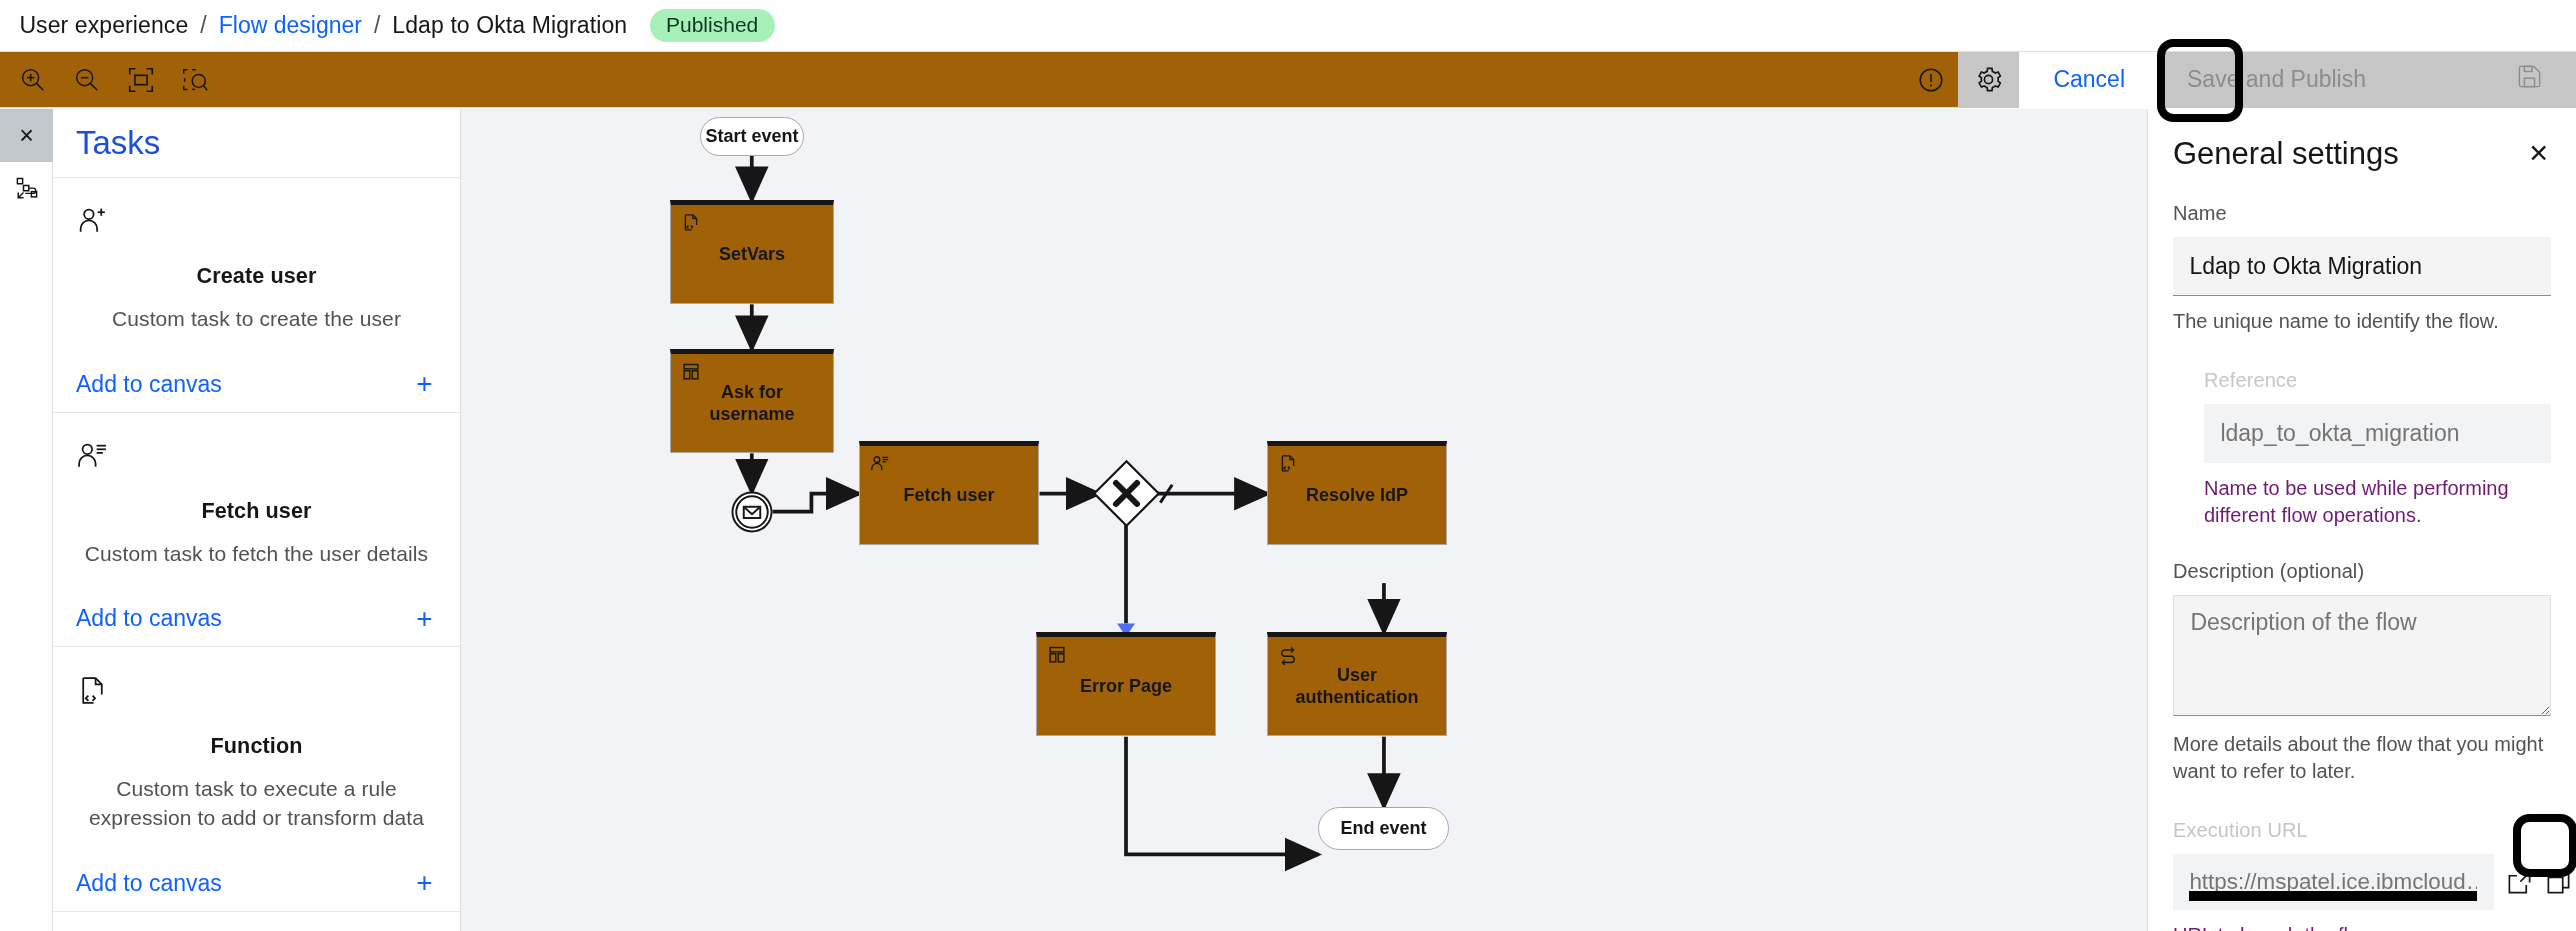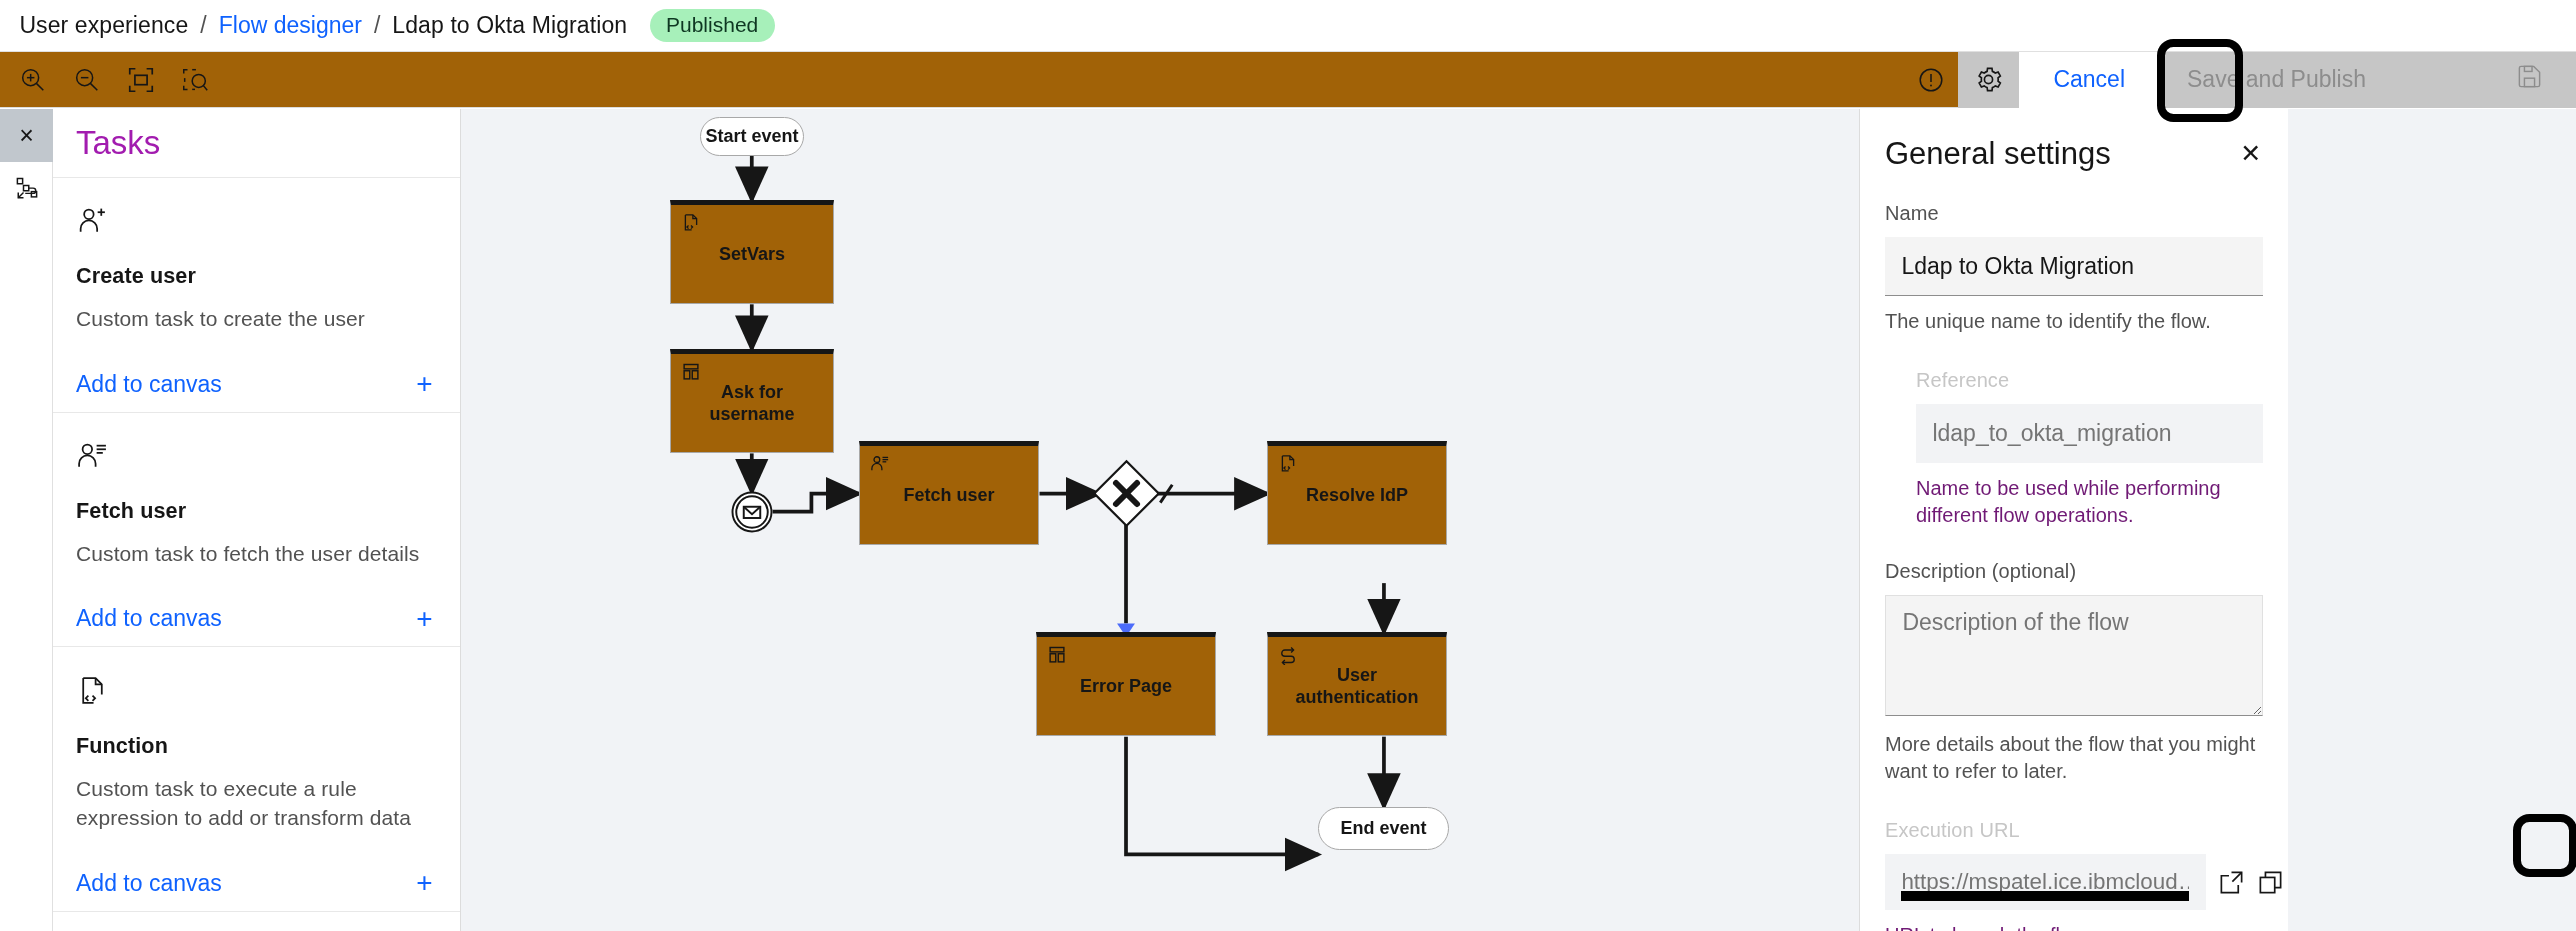--- a/index.html
+++ b/index.html
@@ -3,21 +3,21 @@
 <meta charset="utf-8">
 <title>Flow designer</title>
 <style>
   * { box-sizing: border-box; margin: 0; padding: 0; }
   html, body {
     width: 2576px; height: 932px;
     font-family: "Liberation Sans", sans-serif;
     background: #ffffff;
     overflow: hidden;
   }
-  .app { position: relative; width: 2288px; height: 932px; }
+  .app { position: relative; width: 2576px; height: 932px; }
 
   
   .breadcrumb-bar {
     position: absolute; left: 0; top: 0; width: 2576px; height: 52px;
     background: #ffffff; display: flex; align-items: center;
     padding-left: 19.4px; border-bottom: 0.7px solid #e0e0e0;
   }
   .bc-item { font-size: 23px; color: #161616; letter-spacing: 0.1px; }
   .bc-link { font-size: 23px; color: #0f62fe; cursor: pointer; }
   .bc-sep { font-size: 23px; color: #525252; margin: 0 12px; }
@@ -73,22 +73,22 @@
 
   
   .tasks-panel {
     position: absolute; left: 53px; top: 109px; width: 408px; height: 823px;
     background: #ffffff; border-right: 0.7px solid #dcdcdc; overflow: hidden;
   }
   .tasks-header {
     height: 69px; display: flex; align-items: center; padding-left: 23px;
     border-bottom: 0.7px solid #e8e8e8;
   }
-  .tasks-title { font-size: 33px; color: #a21caf; font-weight: 400; }
-  .task-card { padding: 22.4px 23px 0 23px; border-bottom: 0.7px solid #e8e8e8; }
+  .tasks-title { font-size: 33px; color: #1d4ed8; font-weight: 400; }
+  .task-card { padding: 22.4px 23px 0 23px; border-bottom: 0.7px solid #e8e8e8; text-align: center; }
   .task-icon { height: 43px; display: flex; align-items: center; }
   .task-name {
     font-size: 21.6px; font-weight: 700; color: #161616; margin-top: 20px; letter-spacing: 0.1px;
   }
   .task-desc {
     font-size: 21px; color: #525252; margin-top: 15px; line-height: 1.42; letter-spacing: 0.1px;
   }
   .add-row {
     display: flex; align-items: center; justify-content: space-between;
     margin-top: 22.4px; height: 55px; cursor: pointer;

